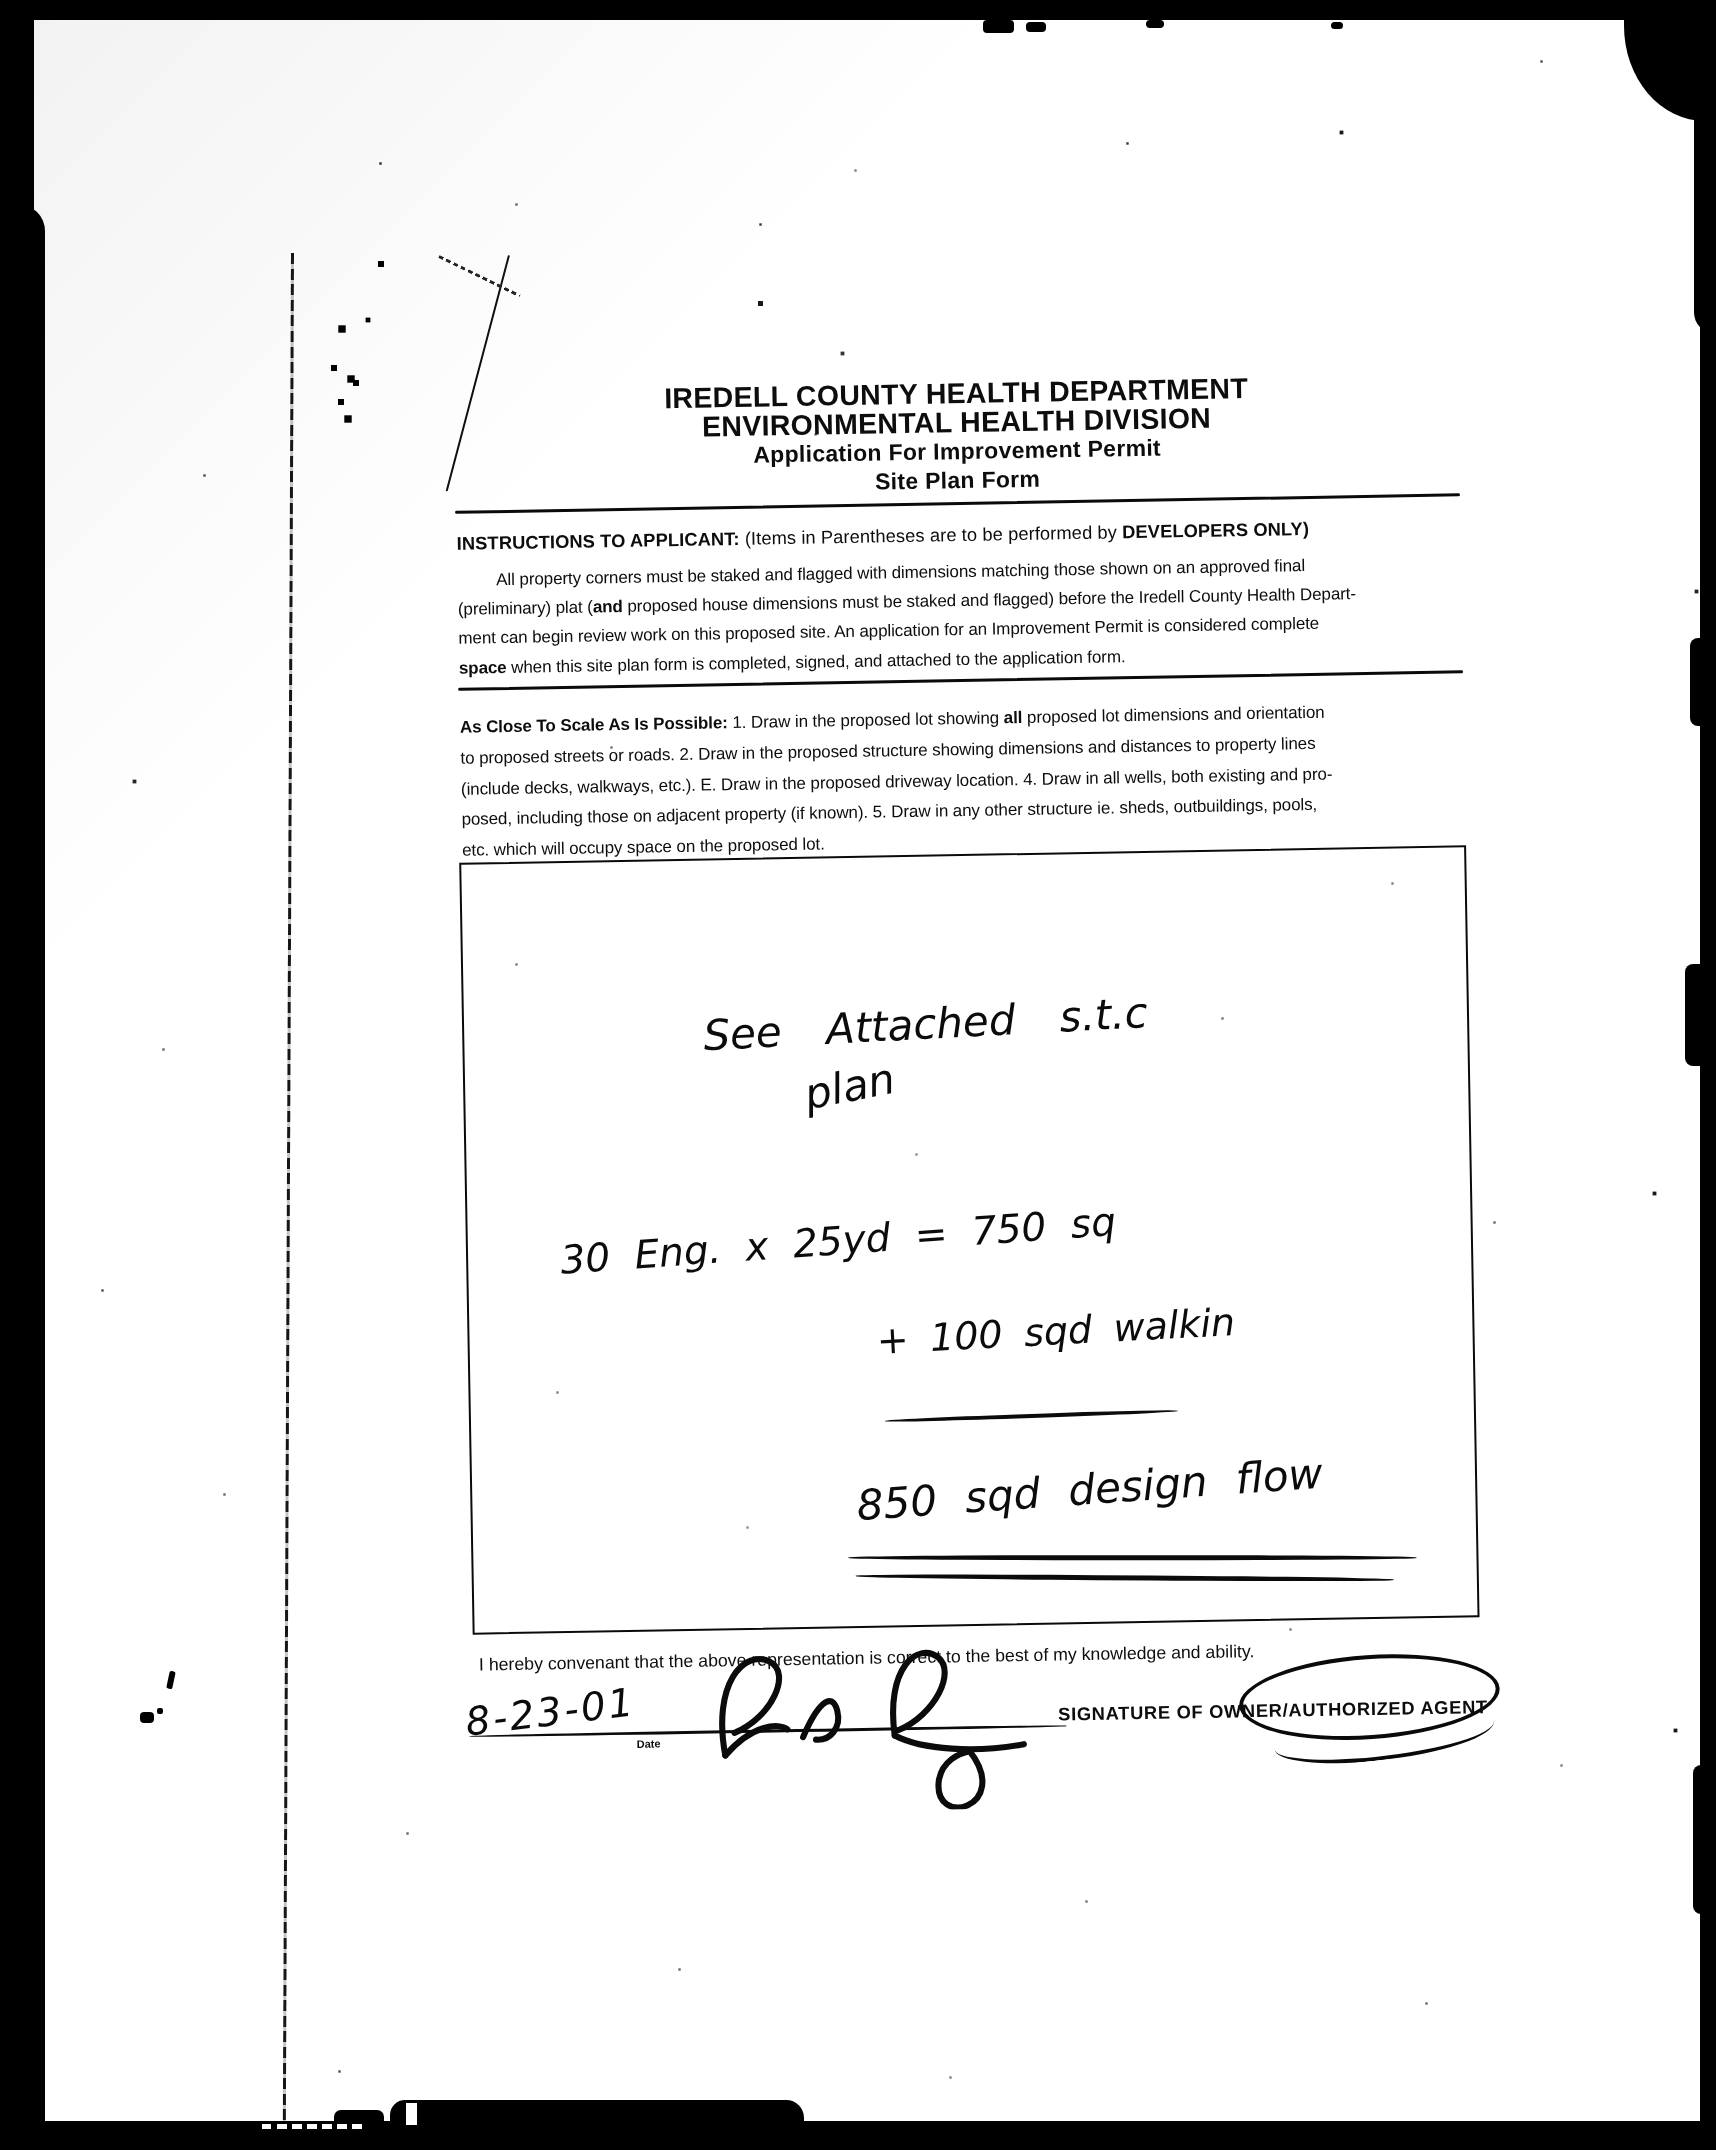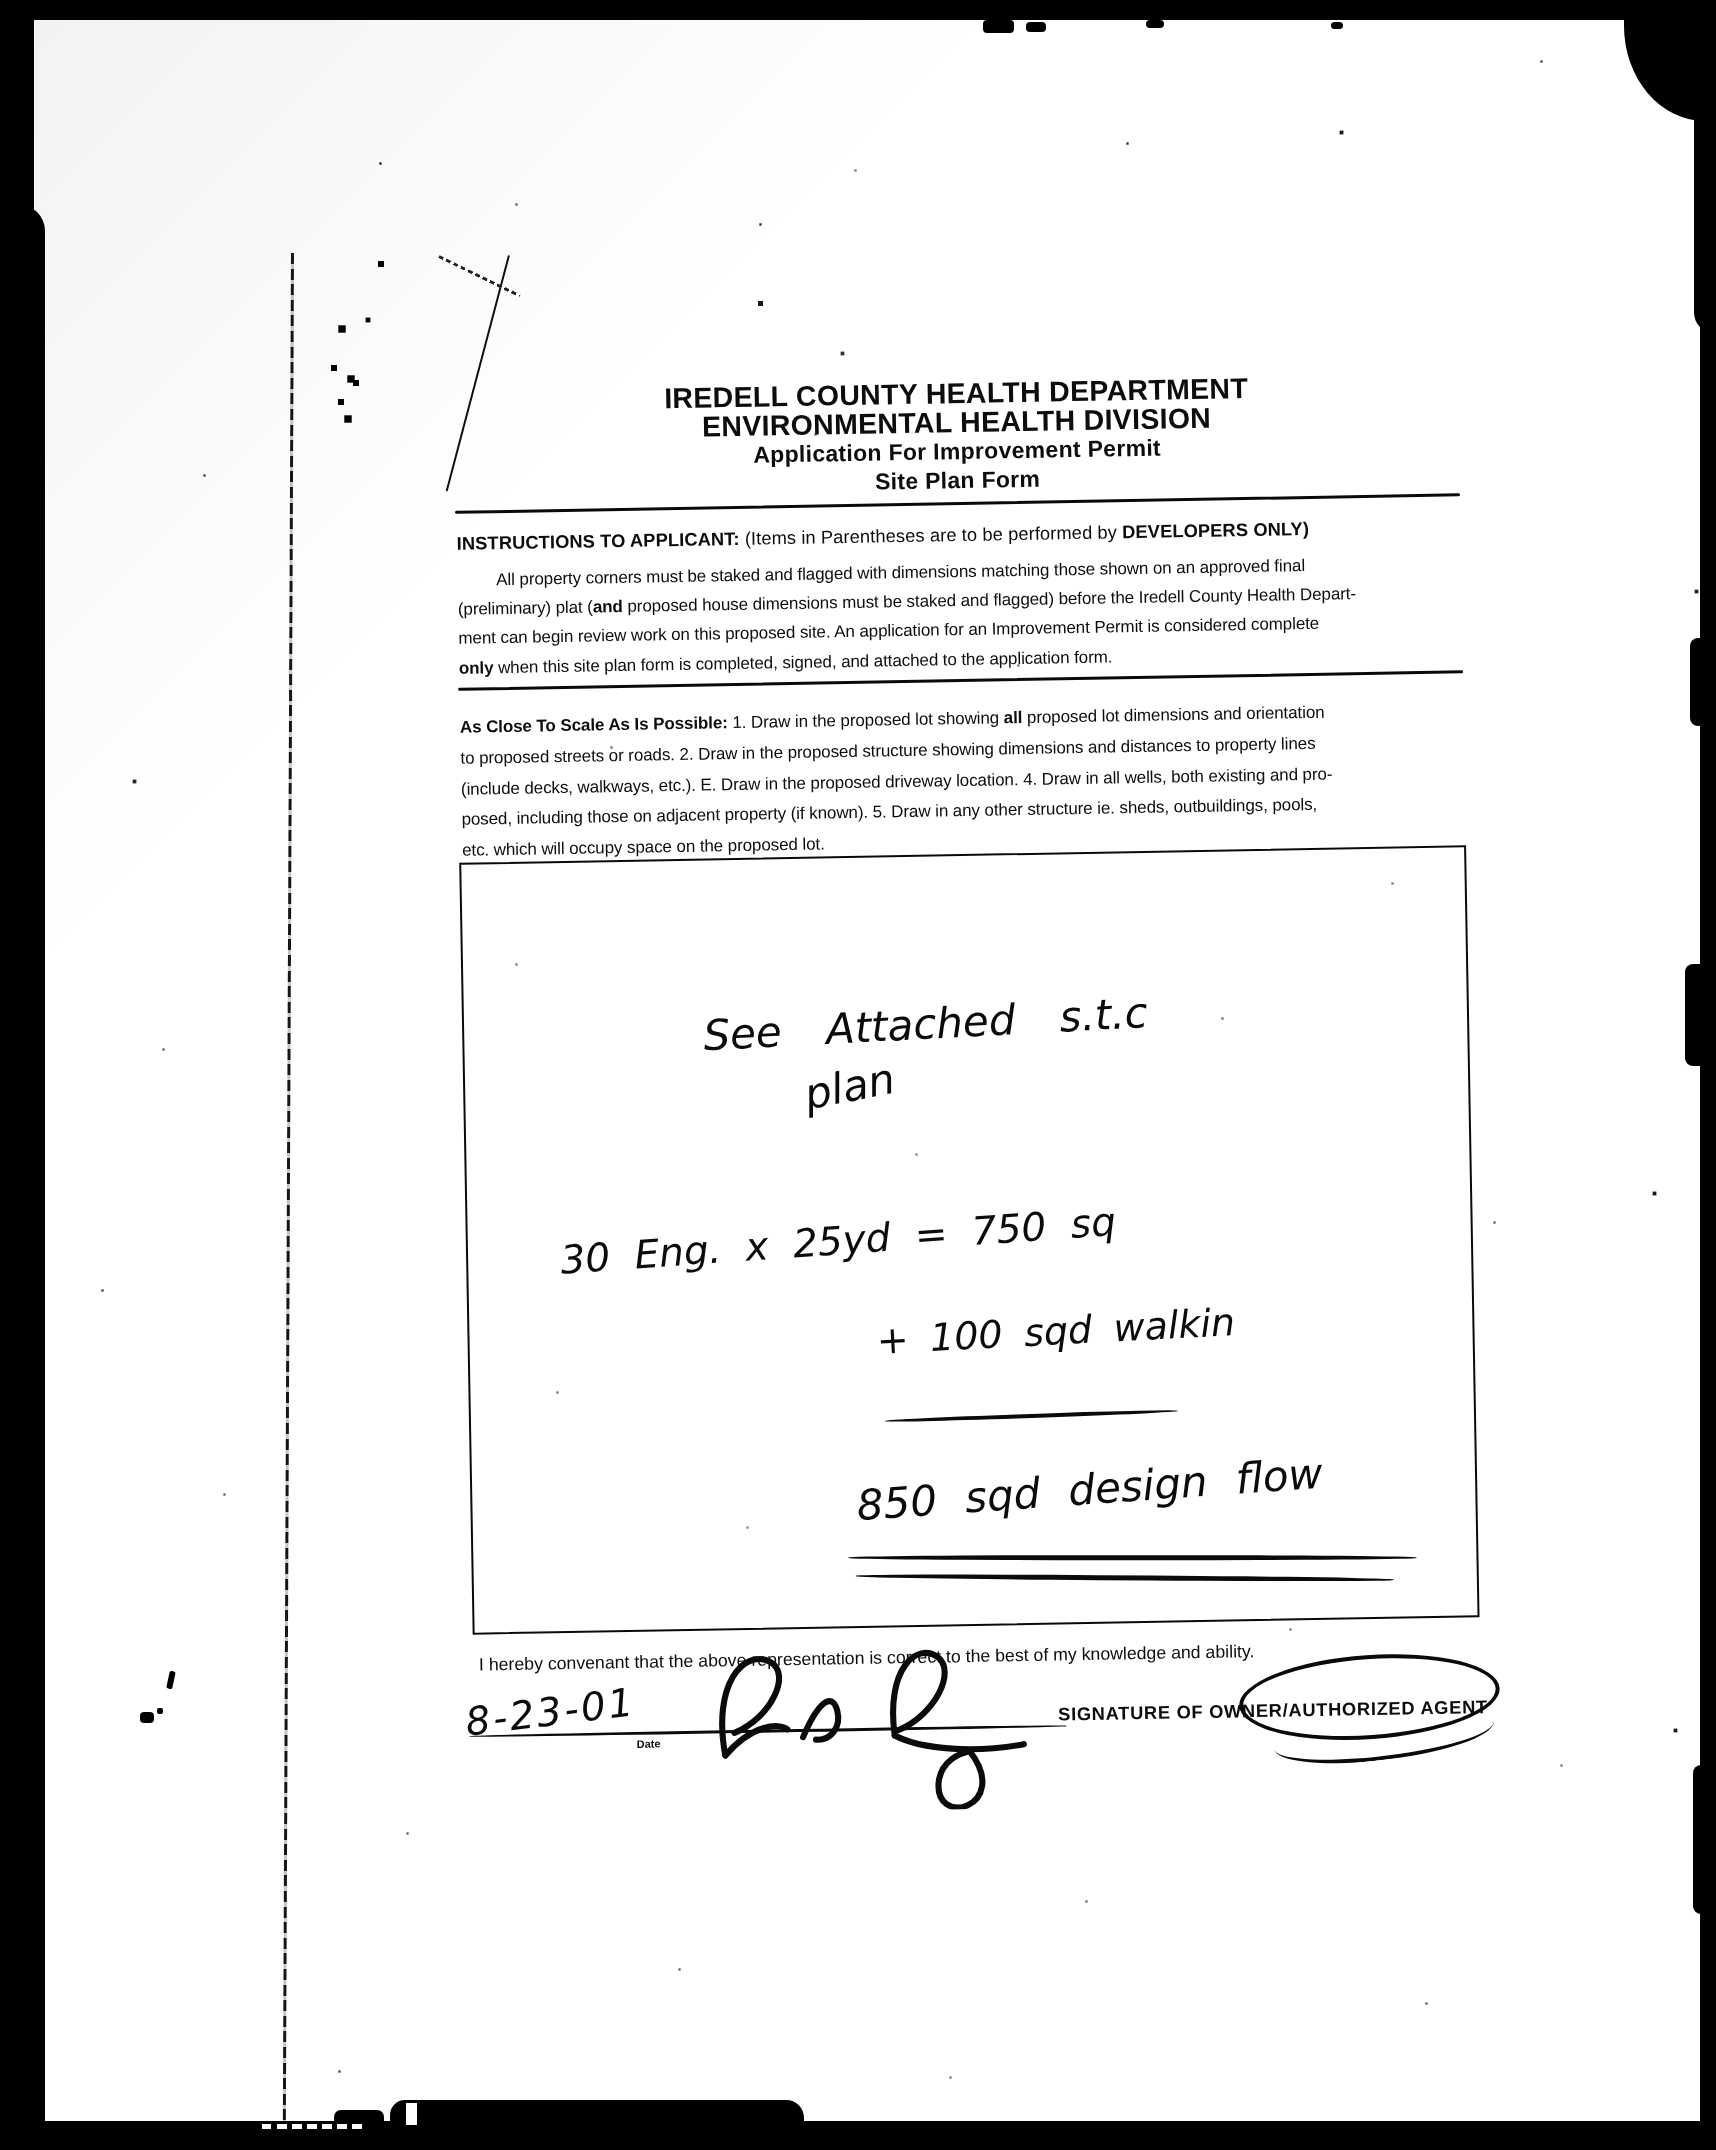--- a/index.html
+++ b/index.html
@@ -94,21 +94,21 @@
     <div class="abs hdr" style="top:437px;left:0;font-size:23px;">Application For Improvement Permit</div>
     <div class="abs hdr" style="top:466px;left:0;font-size:23px;">Site Plan Form</div>
 
     <div class="abs rule" style="top:502px;left:2.7px;width:1005px;"></div>
 
     <div class="abs hline" style="top:524px;left:4.1px;"><span style="font-weight: bold;">INSTRUCTIONS TO APPLICANT:</span><span> (Items in Parentheses are to be performed by </span><span style="font-weight: bold;">DEVELOPERS ONLY)</span></div>
 
     <div class="abs pline" style="top:562px;left:43px;"><span>All property corners must be staked and flagged with dimensions matching those shown on an approved final</span></div>
     <div class="abs pline" style="top:591px;left:4.1px;"><span>(preliminary) plat (</span><span style="font-weight: bold;">and</span><span> proposed house dimensions must be staked and flagged) before the Iredell County Health Depart-</span></div>
     <div class="abs pline" style="top:620px;left:4.1px;"><span>ment can begin review work on this proposed site. An application for an Improvement Permit is considered complete</span></div>
-    <div class="abs pline" style="top:650px;left:4.1px;"><span style="font-weight: bold;">only</span><span> when this site plan form is completed, signed, and attached to the application form.</span></div>
+    <div class="abs pline" style="top:650px;left:4.1px;"><span style="font-weight: bold;">space</span><span> when this site plan form is completed, signed, and attached to the application form.</span></div>
 
     <div class="abs rule" style="top:679px;left:2.7px;width:1005px;"></div>
 
     <div class="abs pline" style="top:709px;left:4.1px;"><span style="font-weight: bold;">As Close To Scale As Is Possible:</span><span> 1. Draw in the proposed lot showing </span><span style="font-weight: bold;">all</span><span> proposed lot dimensions and orientation</span></div>
     <div class="abs pline" style="top:740px;left:4.1px;"><span>to proposed streets or roads. 2. Draw in the proposed structure showing dimensions and distances to property lines</span></div>
     <div class="abs pline" style="top:771px;left:4.1px;"><span>(include decks, walkways, etc.). E. Draw in the proposed driveway location. 4. Draw in all wells, both existing and pro-</span></div>
     <div class="abs pline" style="top:801px;left:4.1px;"><span>posed, including those on adjacent property (if known). 5. Draw in any other structure ie. sheds, outbuildings, pools,</span></div>
     <div class="abs pline" style="top:832px;left:4.1px;"><span>etc. which will occupy space on the proposed lot.</span></div>
 
     <div class="abs box" style="top:854px;left:1.4px;width:1003px;height:768px;">

